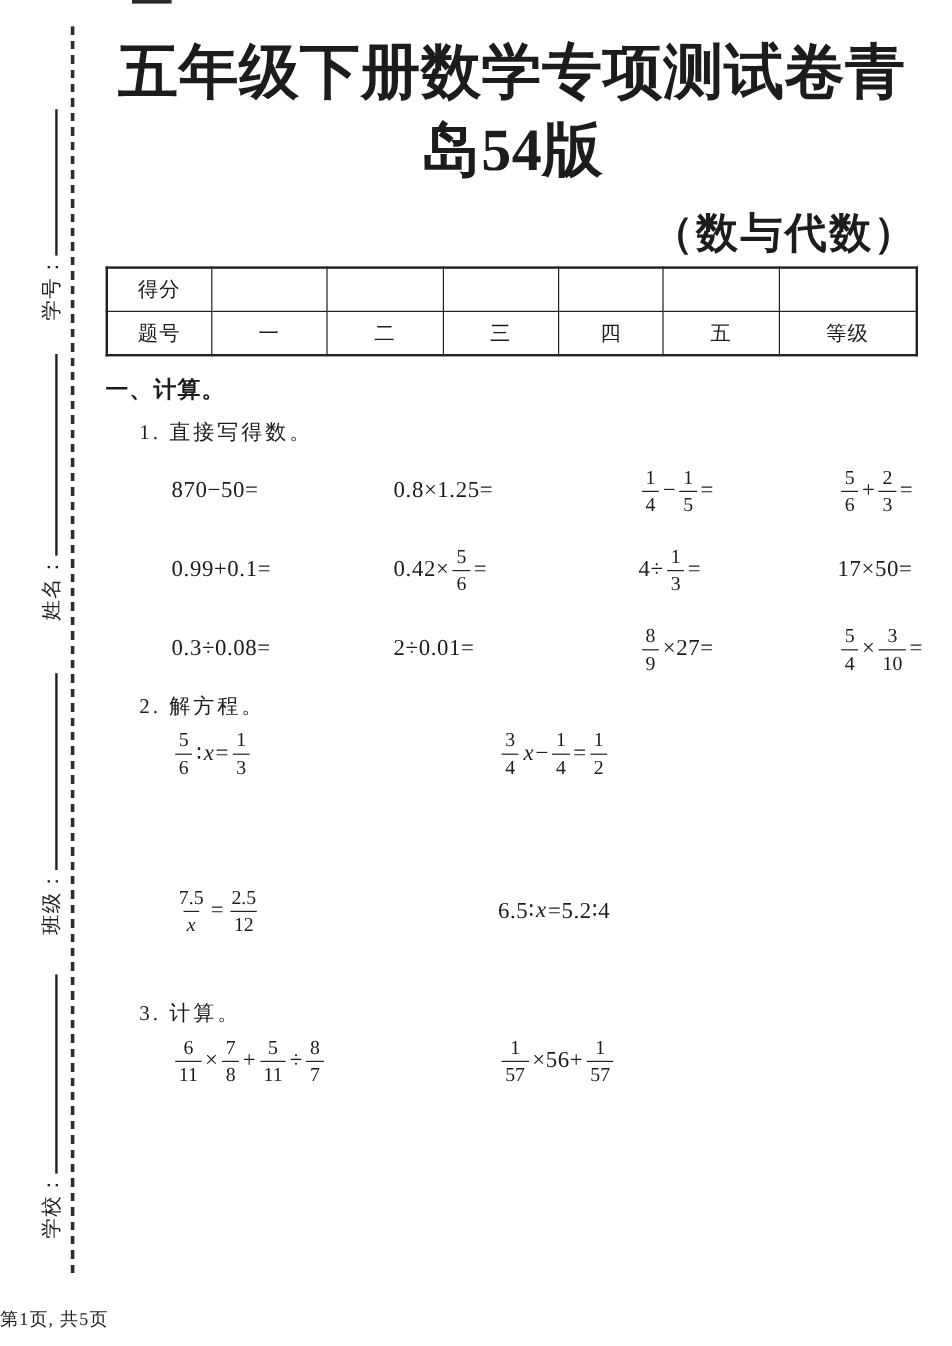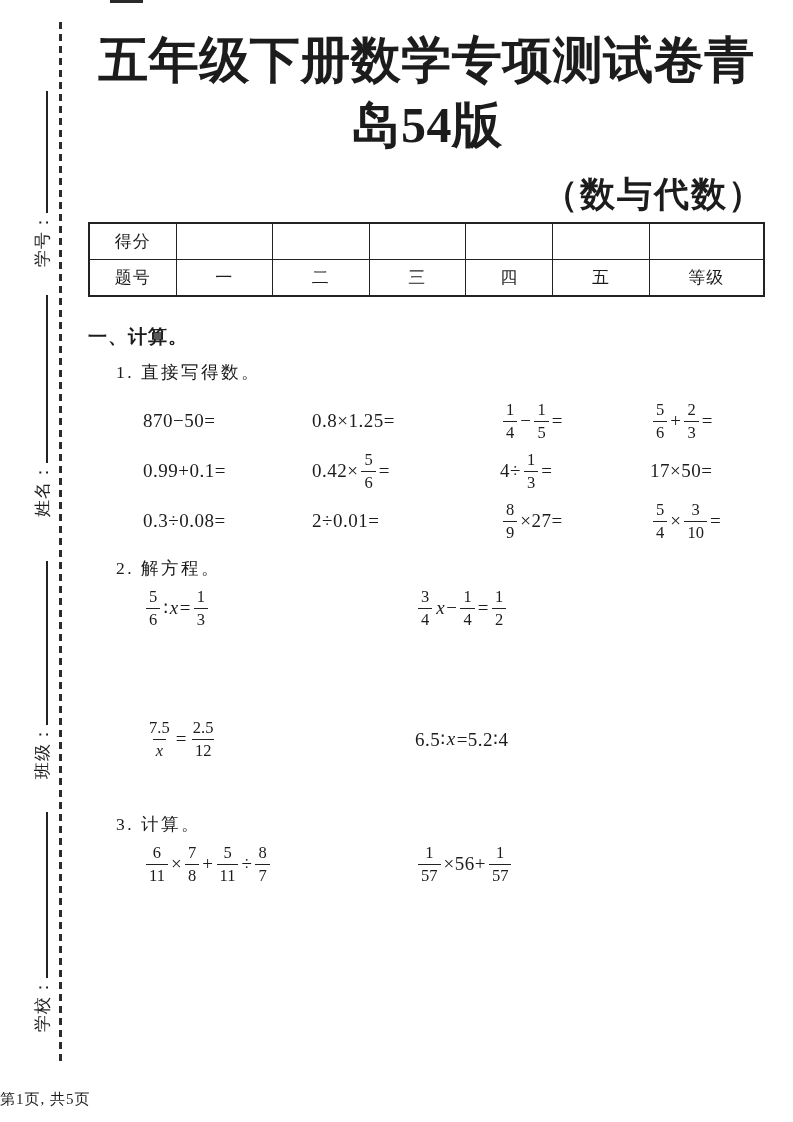--- a/index.html
+++ b/index.html
@@ -21,35 +21,35 @@
 
   
   .content{position:absolute;left:88px;top:0;width:677px;}
   .title{margin:28px 0 0;text-align:center;font-size:50px;font-weight:bold;line-height:1.3;letter-spacing:0.5px;}
   .subtitle{margin:13px 0 0;text-align:right;font-size:35px;font-weight:bold;letter-spacing:2px;}
   .meta{margin-top:27px;text-align:right;font-size:17px;letter-spacing:0.5px;}
 
   table.score{width:100%;border-collapse:collapse;margin-top:4px;table-layout:fixed;border:2.5px solid #222;}
   table.score td{border:1.5px solid #222;height:33px;text-align:center;font-size:17px;letter-spacing:1px;}
 
-  .sec-heading{margin-top:27px;font-size:19px;font-weight:bold;letter-spacing:1px;
+  .sec-heading{margin-top:15px;font-size:19px;font-weight:bold;letter-spacing:1px;
                font-family:Liberation Mono, monospace;}
   .q-label{margin:10px 0 0 28px;font-size:17.5px;letter-spacing:2.5px;}
   .q3-label{margin-top:48px;}
 
   .eq{display:flex;align-items:center;font-size:19px;min-height:50px;}
   .eq .tok{white-space:pre;letter-spacing:0.5px;}
   .eq .var{font-style:italic;padding:0 1px;}
   .frac{display:inline-flex;flex-direction:column;align-items:center;font-size:16.5px;
         line-height:1.18;margin:0 3px;text-align:center;}
   .frac .num{padding:0 3px 1px;}
   .frac .den{border-top:1.4px solid #222;padding:1px 3px 0;}
   .frac .var{font-style:italic;}
 
-  .q1-grid{display:grid;grid-template-columns:169px 188px 150px auto;padding-left:55px;margin-top:12px;}
+  .q1-grid{display:grid;grid-template-columns:169px 188px 150px auto;padding-left:55px;margin-top:12px;gap:16px;}
   .q2-grid{display:grid;grid-template-columns:272px auto;padding-left:55px;margin-top:3px;row-gap:81px;}
   .q3-grid{display:grid;grid-template-columns:272px auto;padding-left:55px;margin-top:3px;}
 
   .footer{position:absolute;left:0;right:0;bottom:13px;text-align:left;font-size:15px;letter-spacing:1px;}
 </style>
 </head>
 <body>
 
 <div class="page">
 

